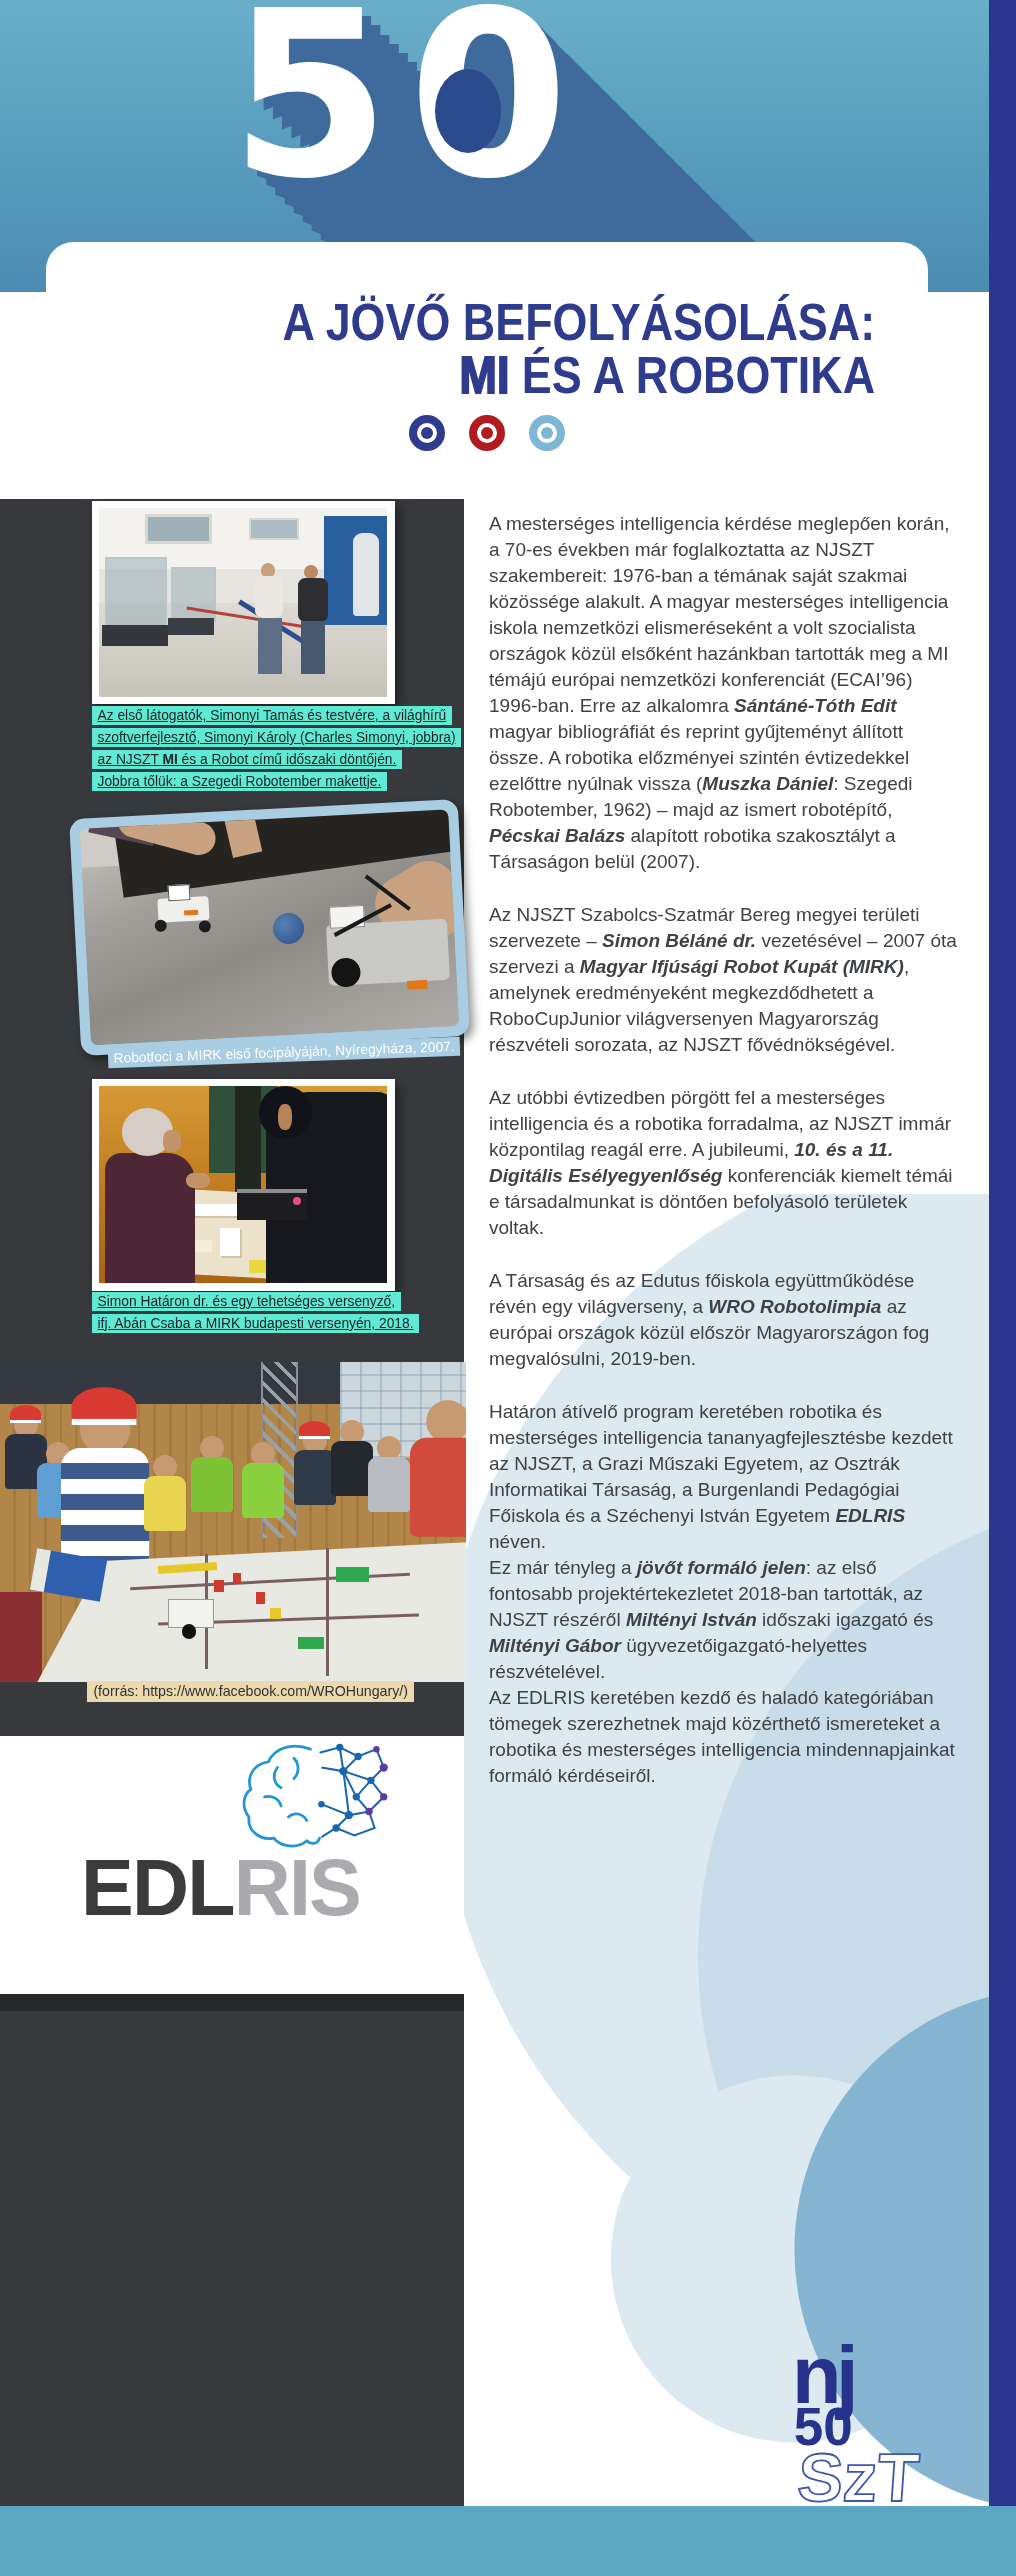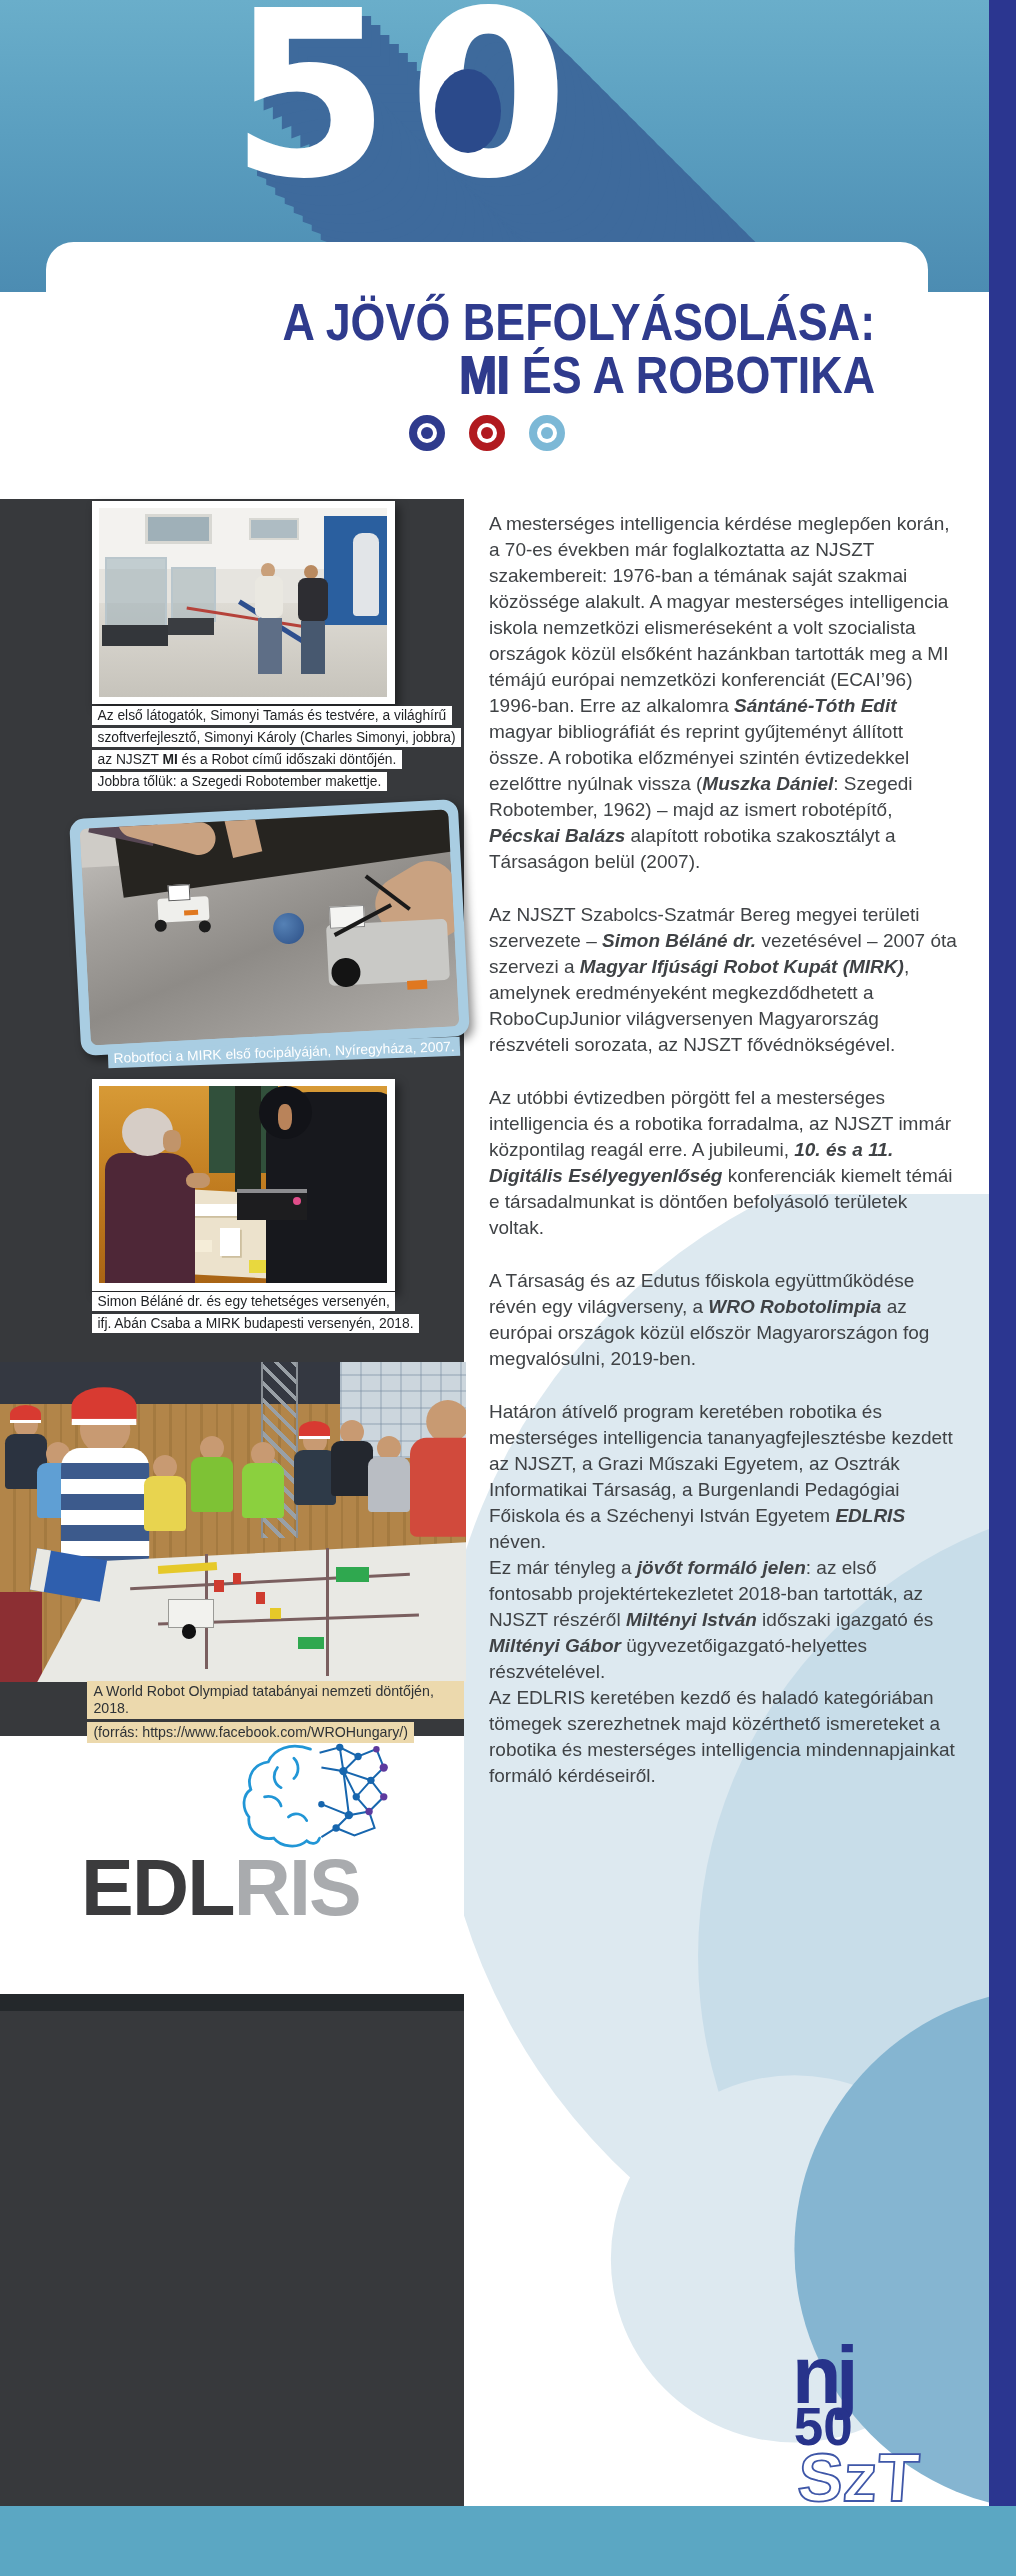--- a/index.html
+++ b/index.html
@@ -59,21 +59,21 @@
 
   .frame1{left:92px;top:1.8px;width:288px;height:189px;padding:7.3px;}
   .frame2{left:75px;top:310px;width:369px;height:217px;padding:10px;background:#a9cde2;
           border-radius:14.7px;transform:rotate(-3deg);}
   .frame2 .ph-sc{border-radius:7.3px;}
   .frame3{left:92px;top:580px;width:288px;height:197px;padding:7.3px;}
   .photo4{position:absolute;left:0;top:863px;width:466px;height:320px;overflow:hidden;}
 
   .cap-group{position:absolute;z-index:12;}
   .cap-line{display:table;margin-bottom:2.8px;padding:0.9px 5.5px;font-size:13.8px;line-height:17.4px;}
-  .cap-white{background:#ffffff;color:#1f2124;}
+  .cap-white{background:#5eead4;color:#1f2124;text-decoration:underline;}
   .cap-blue{background:#a9cde2;color:#ffffff;transform:rotate(-2deg);}
   .cap-tan{background:#ecd9ad;color:#2f3337;font-size:14.2px;padding:1.8px 6.4px;}
 
   
   .edlris-box{position:absolute;left:0;top:1237px;width:464px;height:258px;background:#ffffff;}
   .brain{position:absolute;left:237px;top:3.7px;}
   .edlris-word{position:absolute;left:0;top:112px;width:441px;text-align:center;
         font-size:79px;font-weight:bold;letter-spacing:-1.8px;line-height:79px;}
   .edl{color:#3b3b3d;} .ris{color:#a9abae;}
   .edlris-sub{position:absolute;left:0;top:197px;width:441px;text-align:center;color:#6d7073;
@@ -326,21 +326,21 @@
         <div class="shape s3-boy"></div>
         <div class="shape s3-bhead"></div>
         <div class="shape s3-bface"></div>
         <div class="shape s3-robot"></div>
         <div class="shape s3-rdot"></div>
         <div class="shape s3-cup"></div>
       </div>
     </div>
     <div class="cap-group" style="left:92px;top:793px">
       <div class="cap-line cap-white">
-          <span>Simon Béláné dr. és egy tehetséges versenyén,</span>
+          <span>Simon Határon dr. és egy tehetséges versenyző,</span>
         </div>
       <div class="cap-line cap-white">
           <span>ifj. Abán Csaba a MIRK budapesti versenyén, 2018.</span>
         </div>
     </div>
 
     <div class="photo4">
       <div class="shape s4-wood"></div>
       <div class="shape s4-top"></div>
       <div class="shape s4-screen"></div>
@@ -399,23 +399,20 @@
       <div class="shape s4-r2"></div>
       <div class="shape s4-r3"></div>
       <div class="shape s4-y2"></div>
       <div class="shape s4-g1"></div>
       <div class="shape s4-g2"></div>
       <div class="shape s4-robot"></div>
       <div class="shape s4-rwheel"></div>
       <div class="shape s4-sign"></div>
     </div>
     <div class="cap-group" style="left:87px;top:1182px">
-      <div class="cap-line cap-tan">
-          <span>A World Robot Olympiad tatabányai nemzeti döntőjén, 2018.</span>
-        </div>
       <div class="cap-line cap-tan">
           <span>(forrás: https://www.facebook.com/WROHungary/)</span>
         </div>
     </div>
 
     <div class="edlris-box">
       <svg class="brain" width="156" height="110" viewBox="0 0 170 120">
         <g fill="none" stroke="#2196d6" stroke-width="3" stroke-linecap="round">
           <path d="M80,10 C58,2 40,10 34,24 C18,26 10,40 15,54 C6,60 5,74 13,84 C11,98 24,110 40,107 C48,117 66,119 76,110 C82,115 88,113 90,107"></path>
           <path d="M44,30 C38,38 40,48 48,52"></path>

